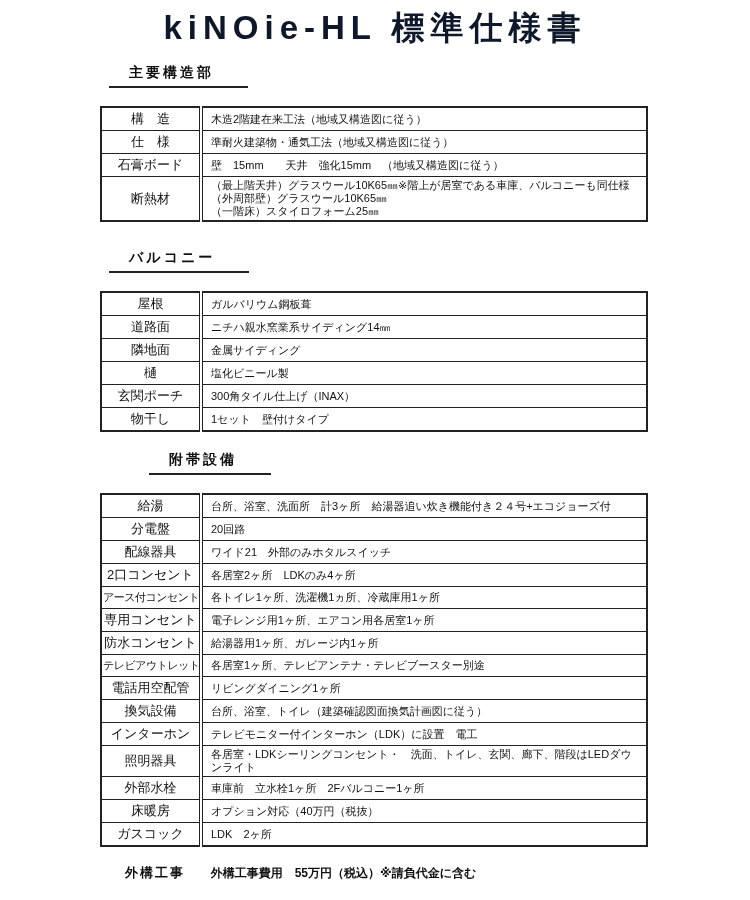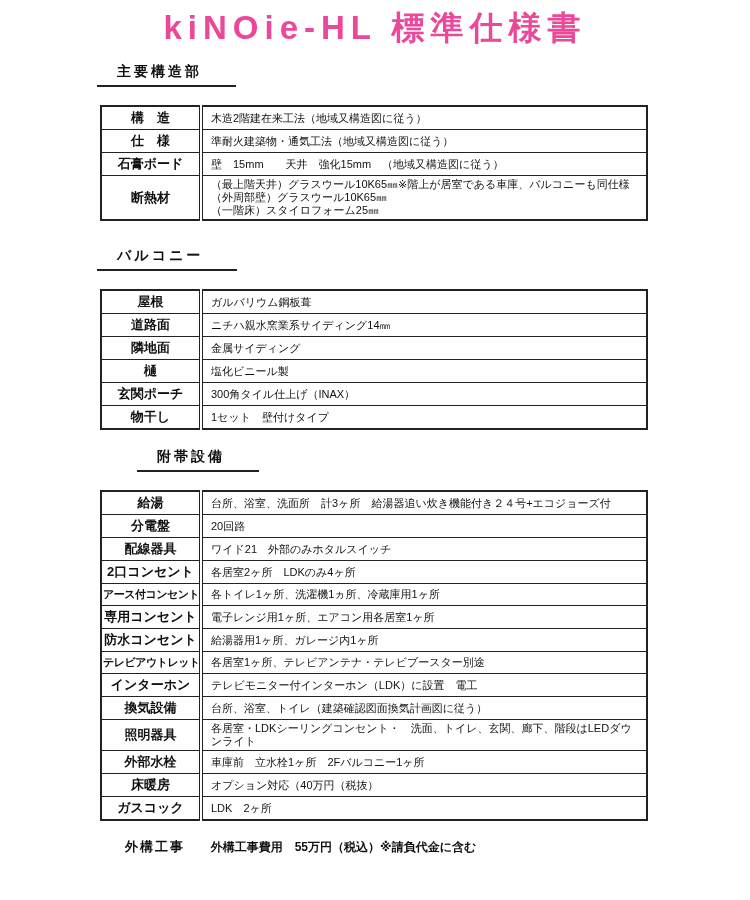--- a/index.html
+++ b/index.html
@@ -9,24 +9,24 @@
     background:#ffffff; color:#111;
     font-family:"Liberation Sans","DejaVu Sans",sans-serif;
   }
   .page { width:750px; height:900px; position:relative; }
 
   h1.page-title {
     margin:6px 0 10px 0;
     text-align:center;
     font-size:33px; font-weight:600;
     letter-spacing:6px;
-    color:#ec4899;
-  }
-
-  .heading-wrap { margin:0;font-family:Liberation Mono, monospace; }
+    color:#0f172a;
+  }
+
+  .heading-wrap { margin:12px; }
   .hw1 { margin-top:12px; }
   .hw2 { margin-top:26px; }
   .hw3 { margin-top:18px;padding-left:40px; }
   .section-heading {
     display:inline-block;
     margin-left:97px;
     font-size:14px; font-weight:bold;
     letter-spacing:3px;
     padding:0 34px 4px 20px;
     border-bottom:2px solid #222;
@@ -39,21 +39,21 @@
     width:548px;
     border:2px solid #222;
     margin-top:18px;
   }
   .t2 { margin-top:13px; }
   .t3 { margin-top:14px; }
   table.spec-table td { border:1px solid #222; vertical-align:middle; }
   td.lbl {
     width:100px;
     text-align:center;
-    font-weight:bold;
+    font-weight:normal;
     font-size:13px;
     white-space:nowrap;
     padding:2px 1px;
     border-right:4px double #222 !important;
     overflow:hidden;
   }
   td.lbl.small { font-size:11px; letter-spacing:-0.5px;margin-left:44px; }
   td.val {
     font-size:11px;
     padding:2px 8px;
@@ -167,26 +167,30 @@
       </tr>
       <tr>
         <td class="lbl">防水コンセント</td>
         <td class="val">給湯器用1ヶ所、ガレージ内1ヶ所</td>
       </tr>
       <tr>
         <td class="lbl small">テレビアウトレット</td>
         <td class="val">各居室1ヶ所、テレビアンテナ・テレビブースター別途</td>
       </tr>
       <tr>
+        <td class="lbl">電話用空配管</td>
+        <td class="val">リビングダイニング1ヶ所</td>
+      </tr>
+      <tr>
+        <td class="lbl">換気設備</td>
+        <td class="val">台所、浴室、トイレ（建築確認図面換気計画図に従う）</td>
+      </tr>
+      <tr>
         <td class="lbl">インターホン</td>
         <td class="val">テレビモニター付インターホン（LDK）に設置　電工</td>
-      </tr>
-      <tr>
-        <td class="lbl">換気設備</td>
-        <td class="val">台所、浴室、トイレ（建築確認図面換気計画図に従う）</td>
       </tr>
       <tr>
         <td class="lbl">照明器具</td>
         <td class="val">各居室・LDKシーリングコンセント・　洗面、トイレ、玄関、廊下、階段はLEDダウンライト</td>
       </tr>
       <tr>
         <td class="lbl">外部水栓</td>
         <td class="val">車庫前　立水栓1ヶ所　2Fバルコニー1ヶ所</td>
       </tr>
       <tr>

